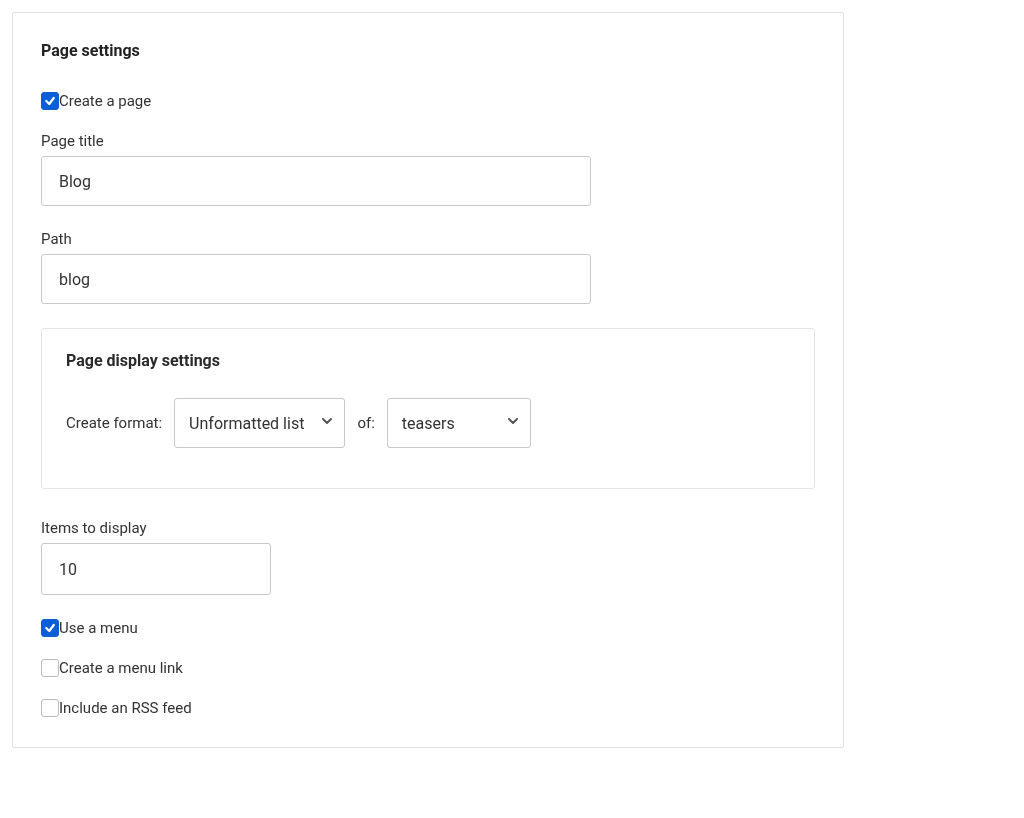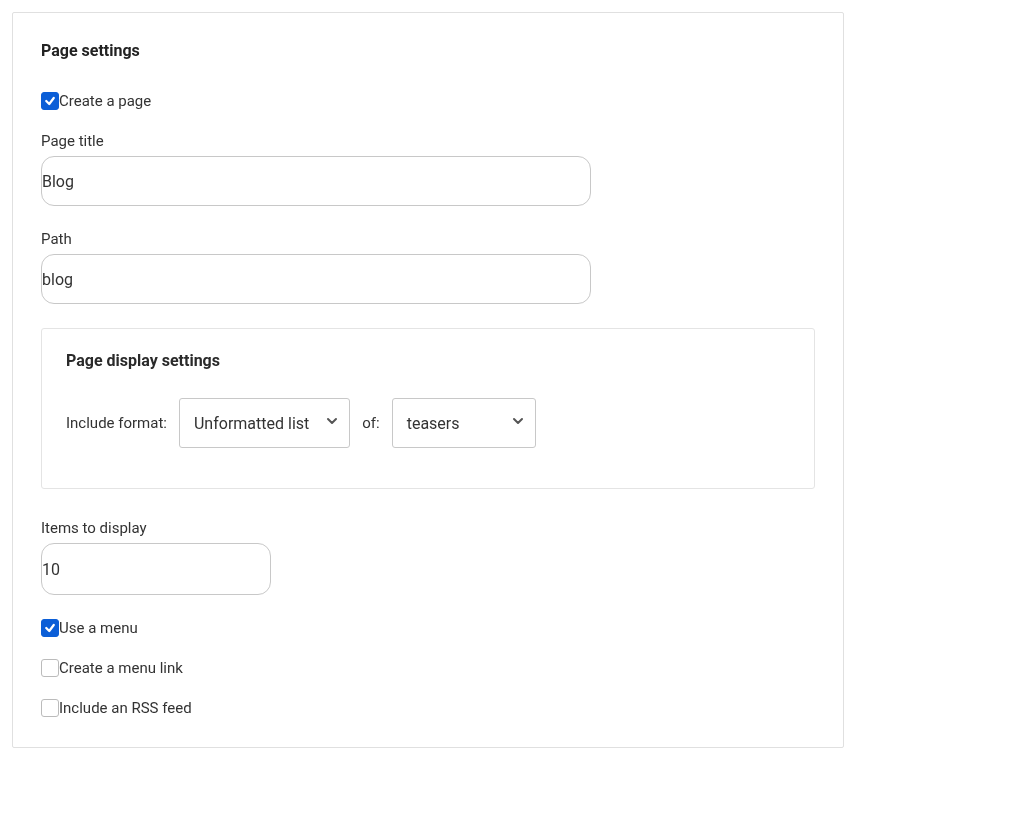--- a/index.html
+++ b/index.html
@@ -70,22 +70,22 @@
     .field-label {
       font-size: 15px;
       color: #333;
       display: block;
       margin-bottom: 6px;
     }
     .text-input {
       width: 550px;
       height: 50px;
       border: 1px solid #c8c8c8;
-      border-radius: 13px;
-      padding: 0 0;
+      border-radius: 3px;
+      padding: 0 17px;
       font-size: 16px;
       color: #333;
       outline: none;
       font-family: inherit;
     }
     .text-input.small {
       width: 230px;
       height: 52px;
     }
     .subpanel {
@@ -167,21 +167,21 @@
   </div>
 
   <div class="form-group">
     <label class="field-label">Path</label>
     <input type="text" class="text-input" value="blog" style="">
   </div>
 
   <div class="subpanel">
     <h3 class="subpanel-title">Page display settings</h3>
     <div class="inline-row">
-      <span class="inline-label">Include format:</span>
+      <span class="inline-label">Create format:</span>
       <div class="select-wrap">
         <div class="select wide">
           <span>Unformatted list</span>
         </div>
         <span class="select-chevron">
           <svg viewBox="0 0 16 16">
               <polyline points="4,6 8,10 12,6"></polyline>
             </svg>
         </span>
       </div>

